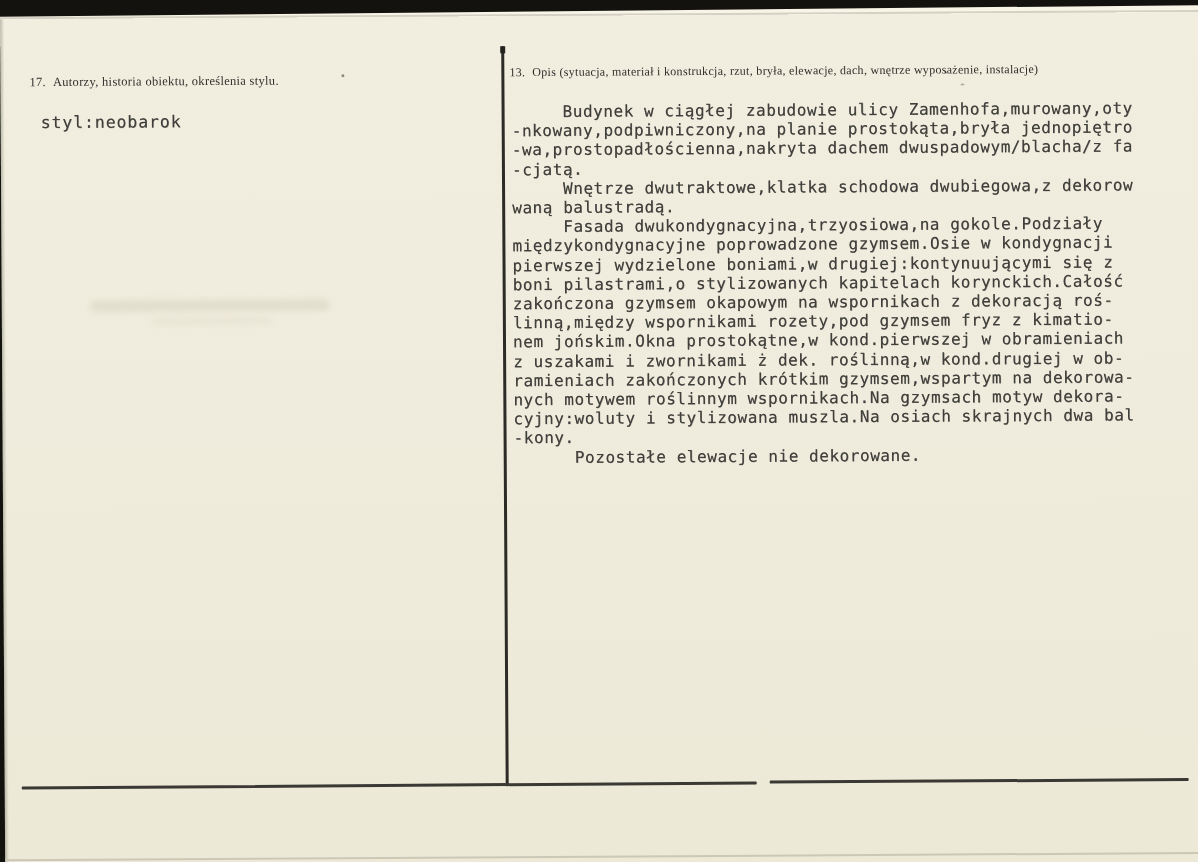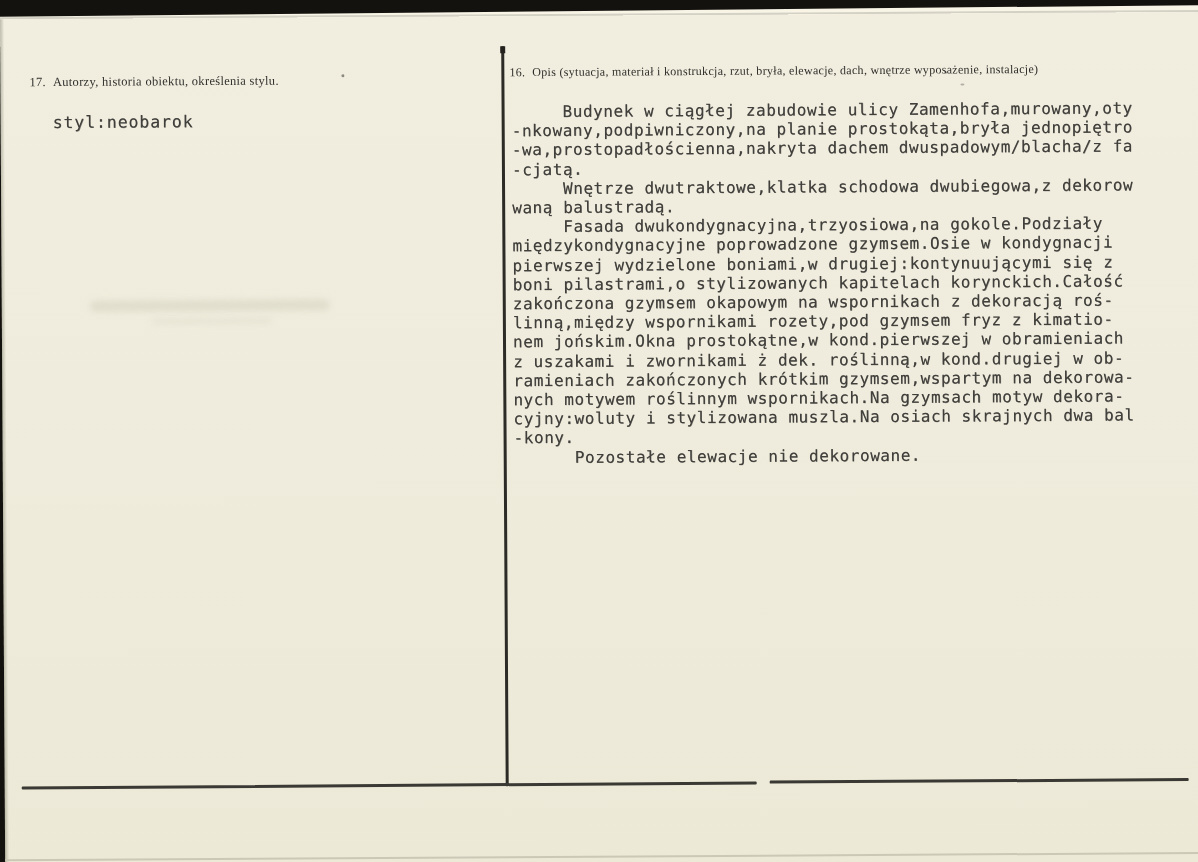--- a/index.html
+++ b/index.html
@@ -29,21 +29,21 @@
   }
   .sec-header .num{margin-right:7px;}
   #sec12-header{left:29px;top:56px;}
   #sec13-header{left:509px;top:49px;font-size:12px;white-space:normal;width:678px;}
   .typed{
     font-family:"DejaVu Sans Mono","Liberation Mono",monospace;
     color:#403f3b;
     text-shadow:0.3px 0.3px 0.4px rgba(52,51,47,0.55);
   }
   #style-value{
-    position:absolute;left:52px;top:94px;font-size:16.5px;letter-spacing:0.9px;
+    position:absolute;left:40px;top:94px;font-size:16.5px;letter-spacing:0.9px;
   }
   #divider{
     position:absolute;left:501px;top:30px;width:3px;height:740px;
     background:#2c2b26;border-radius:1px;
   }
   #divider::before{
     content:"";position:absolute;top:0;left:-1px;width:5px;height:7px;background:#23221e;
   }
   #typed-block{
     position:absolute;left:511px;top:86px;
@@ -82,20 +82,20 @@
 
   <div class="smudge" id="smudge-1"></div>
   <div class="smudge" id="smudge-2"></div>
   <div class="speck" id="speck-1"></div>
   <div class="speck" id="speck-2"></div>
   <div class="speck" id="speck-3"></div>
 
   <div id="divider"></div>
 
   <div class="sec-header" id="sec13-header">
-    <span class="num">16.</span><span>Opis (sytuacja, materiał i konstrukcja, rzut, bryła, elewacje, dach, wnętrze wyposażenie, instalacje)</span>
+    <span class="num">13.</span><span>Opis (sytuacja, materiał i konstrukcja, rzut, bryła, elewacje, dach, wnętrze wyposażenie, instalacje)</span>
   </div>
   <div class="typed" id="typed-block"><div class="tline">     Budynek w ciągłej zabudowie ulicy Zamenhofa,murowany,oty</div><div class="tline">-nkowany,podpiwniczony,na planie prostokąta,bryła jednopiętro</div><div class="tline">-wa,prostopadłościenna,nakryta dachem dwuspadowym/blacha/z fa</div><div class="tline">-cjatą.</div><div class="tline">     Wnętrze dwutraktowe,klatka schodowa dwubiegowa,z dekorow</div><div class="tline">waną balustradą.</div><div class="tline">     Fasada dwukondygnacyjna,trzyosiowa,na gokole.Podziały</div><div class="tline">międzykondygnacyjne poprowadzone gzymsem.Osie w kondygnacji</div><div class="tline">pierwszej wydzielone boniami,w drugiej:kontynuującymi się z</div><div class="tline">boni pilastrami,o stylizowanych kapitelach korynckich.Całość</div><div class="tline">zakończona gzymsem okapowym na wspornikach z dekoracją roś-</div><div class="tline">linną,między wspornikami rozety,pod gzymsem fryz z kimatio-</div><div class="tline">nem jońskim.Okna prostokątne,w kond.pierwszej w obramieniach</div><div class="tline">z uszakami i zwornikami ż dek. roślinną,w kond.drugiej w ob-</div><div class="tline">ramieniach zakończonych krótkim gzymsem,wspartym na dekorowa-</div><div class="tline">nych motywem roślinnym wspornikach.Na gzymsach motyw dekora-</div><div class="tline">cyjny:woluty i stylizowana muszla.Na osiach skrajnych dwa bal</div><div class="tline">-kony.</div><div class="tline">      Pozostałe elewacje nie dekorowane.</div></div>
 
   <div class="rule" id="rule-left"></div>
   <div class="rule" id="rule-right"></div>
   <div id="card-bottom-edge"></div>
 </div>
 
 </body></html>

